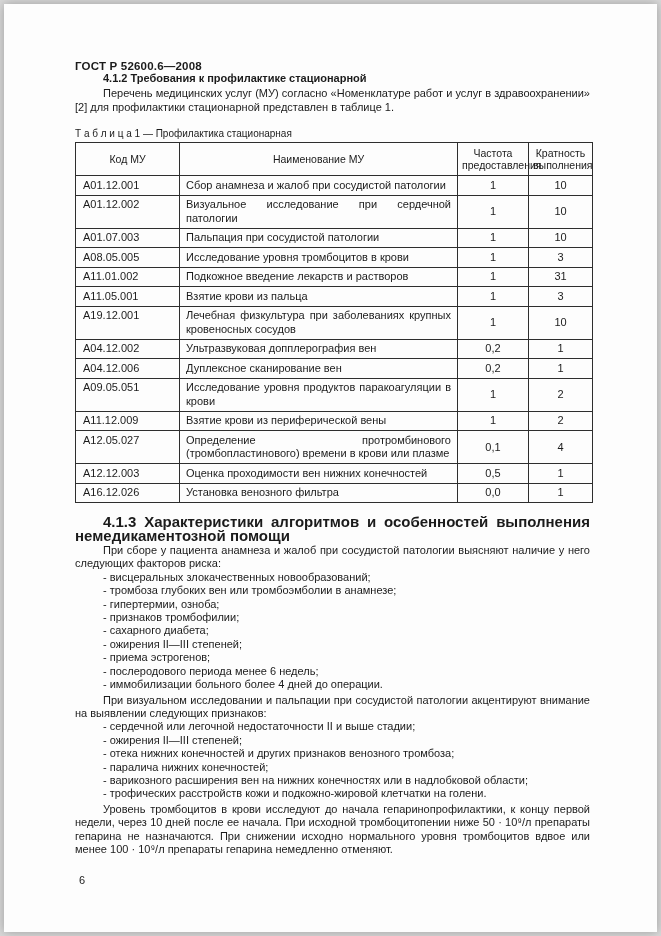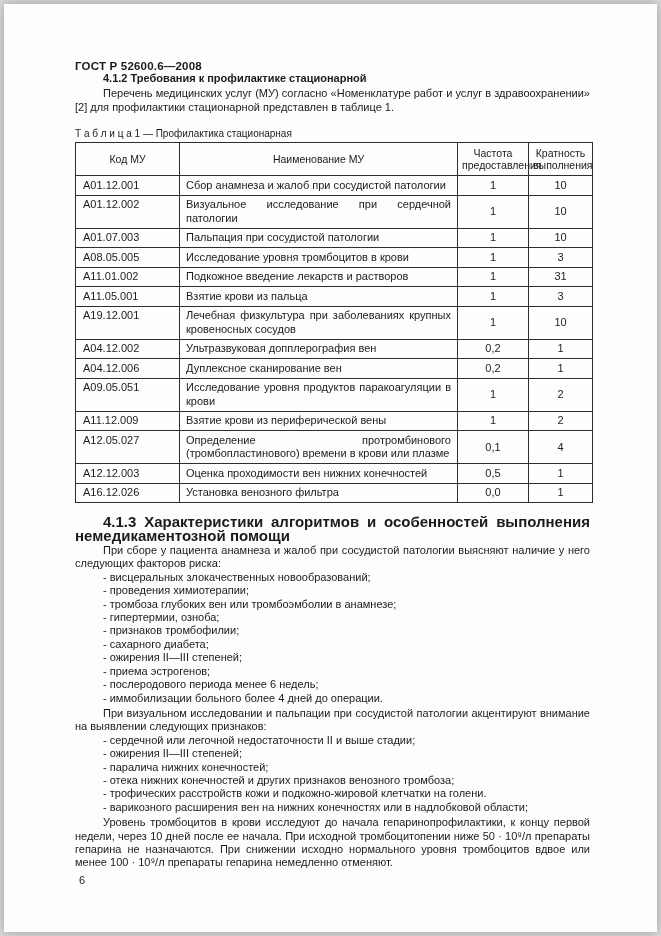--- a/index.html
+++ b/index.html
@@ -168,40 +168,39 @@
           </tr>
       </tbody>
     </table>
 
     <div class="h413">4.1.3  Характеристики алгоритмов и особенностей выполнения немедикаментозной помощи</div>
 
     <p class="body">При сборе у пациента анамнеза и жалоб при сосудистой патологии выясняют наличие у него следующих факторов риска:</p>
 
     <div>
       <div class="li">- висцеральных злокачественных новообразований;</div>
-        <div class="li">- проведения химиотерапии;</div>
         <div class="li">- тромбоза глубоких вен или тромбоэмболии в анамнезе;</div>
         <div class="li">- гипертермии, озноба;</div>
         <div class="li">- признаков тромбофилии;</div>
         <div class="li">- сахарного диабета;</div>
         <div class="li">- ожирения II—III степеней;</div>
         <div class="li">- приема эстрогенов;</div>
         <div class="li">- послеродового периода менее 6 недель;</div>
         <div class="li">- иммобилизации больного более 4 дней до операции.</div>
     </div>
 
     <p class="body">При визуальном исследовании и пальпации при сосудистой патологии акцентируют внимание на выявлении следующих признаков:</p>
 
     <div>
       <div class="li">- сердечной или легочной недостаточности II и выше стадии;</div>
         <div class="li">- ожирения II—III степеней;</div>
+        <div class="li">- отека нижних конечностей и других признаков венозного тромбоза;</div>
         <div class="li">- паралича нижних конечностей;</div>
-        <div class="li">- отека нижних конечностей и других признаков венозного тромбоза;</div>
+        <div class="li">- варикозного расширения вен на нижних конечностях или в надлобковой области;</div>
         <div class="li">- трофических расстройств кожи и подкожно-жировой клетчатки на голени.</div>
-        <div class="li">- варикозного расширения вен на нижних конечностях или в надлобковой области;</div>
     </div>
 
     <p class="body">Уровень тромбоцитов в крови исследуют до начала гепаринопрофилактики, к концу первой недели, через 10 дней после ее начала. При исходной тромбоцитопении ниже 50 · 10⁹/л препараты гепарина не назначаются. При снижении исходно нормального уровня тромбоцитов вдвое или менее 100 · 10⁹/л препараты гепарина немедленно отменяют.</p>
 
   </div>
 
   <div class="page-number">6</div>
 </div>
 
 </body></html>

